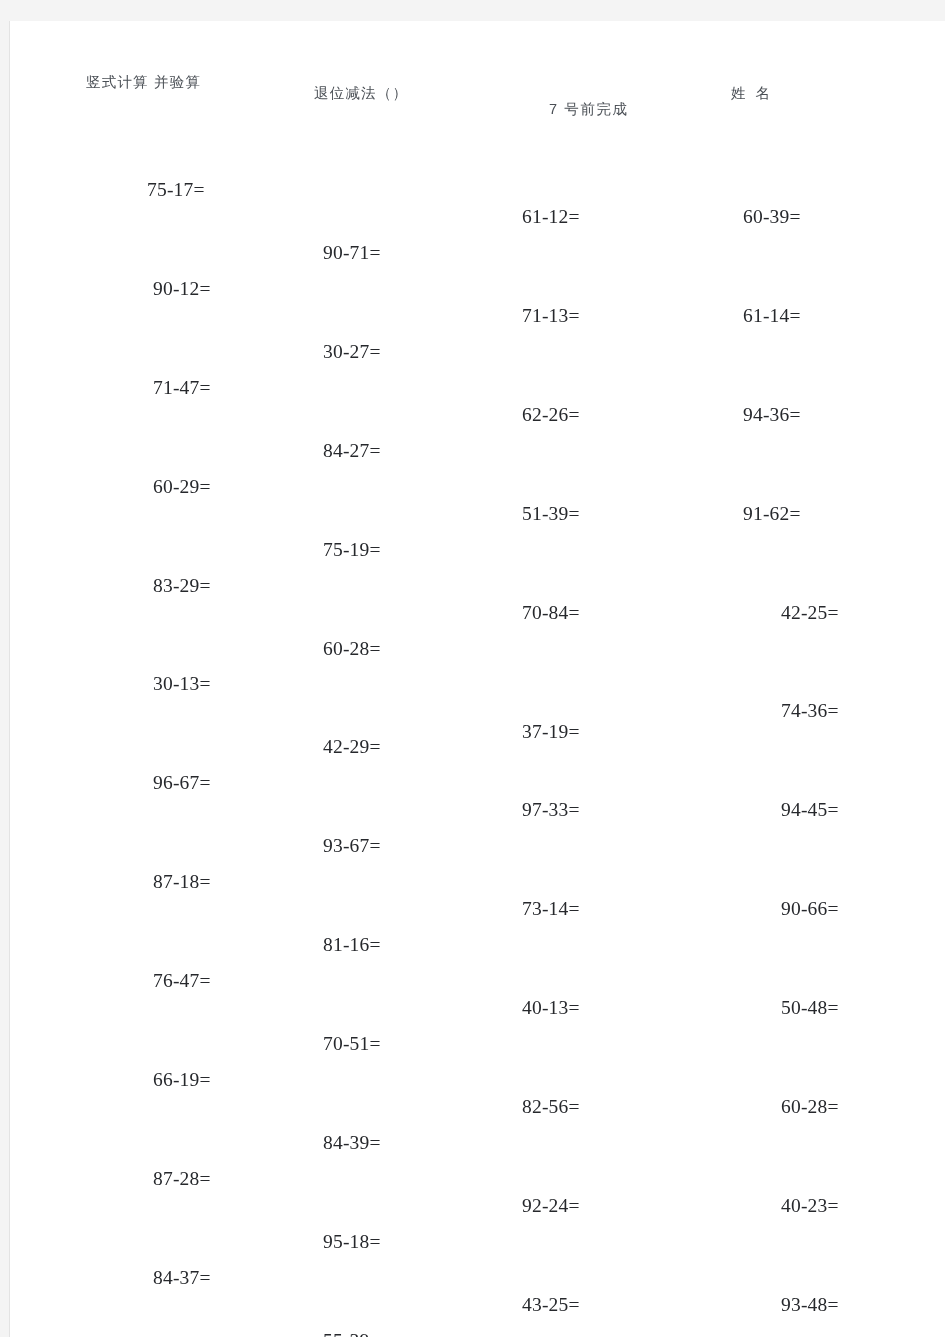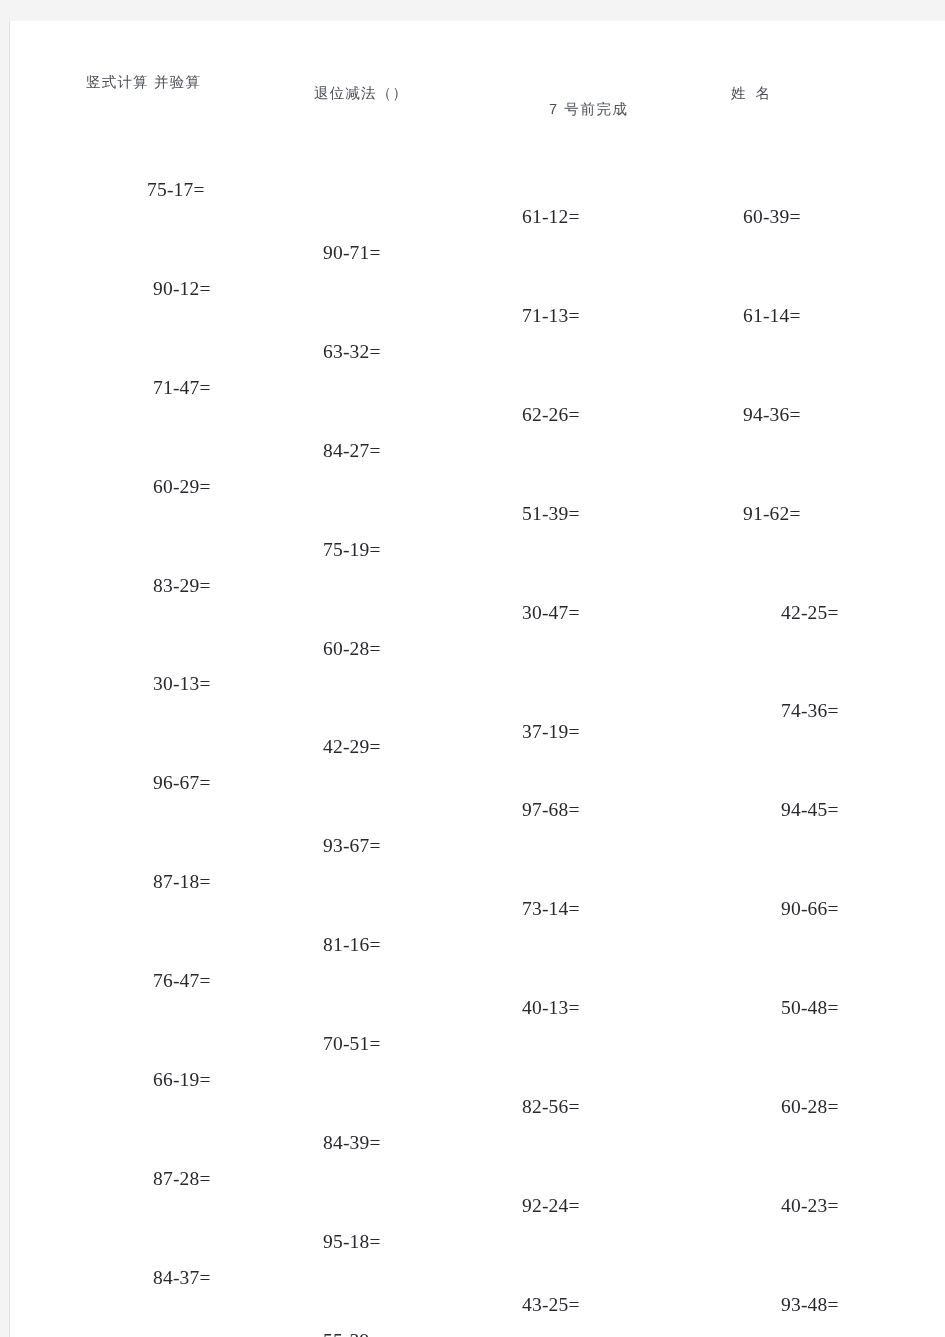--- a/index.html
+++ b/index.html
@@ -62,47 +62,47 @@
   <div class="hdr" id="hdr-topic">退位减法（）</div>
   <div class="hdr" id="hdr-due">7 号前完成</div>
   <div class="hdr" id="hdr-name">姓 名</div>
 
   <div class="prob c1 first" style="top:158px">75-17=</div>
   <div class="prob c2" style="top:185px">90-71=</div>
   <div class="prob c3" style="top:185px">61-12=</div>
   <div class="prob c4a" style="top:185px">60-39=</div>
 
   <div class="prob c1" style="top:257px">90-12=</div>
-  <div class="prob c2" style="top:284px">63-32=</div>
+  <div class="prob c2" style="top:284px">30-27=</div>
   <div class="prob c3" style="top:284px">71-13=</div>
   <div class="prob c4a" style="top:284px">61-14=</div>
 
   <div class="prob c1" style="top:356px">71-47=</div>
   <div class="prob c2" style="top:383px">84-27=</div>
   <div class="prob c3" style="top:383px">62-26=</div>
   <div class="prob c4a" style="top:383px">94-36=</div>
 
   <div class="prob c1" style="top:455px">60-29=</div>
   <div class="prob c2" style="top:482px">75-19=</div>
   <div class="prob c3" style="top:482px">51-39=</div>
   <div class="prob c4a" style="top:482px">91-62=</div>
 
   <div class="prob c1" style="top:554px">83-29=</div>
   <div class="prob c2" style="top:581px">60-28=</div>
-  <div class="prob c3" style="top:581px">30-47=</div>
+  <div class="prob c3" style="top:581px">70-84=</div>
   <div class="prob c4b" style="top:581px">42-25=</div>
 
   <div class="prob c1" style="top:652px">30-13=</div>
   <div class="prob c2" style="top:679px">42-29=</div>
   <div class="prob c3" style="top:700px">37-19=</div>
   <div class="prob c4b" style="top:679px">74-36=</div>
 
   <div class="prob c1" style="top:751px">96-67=</div>
   <div class="prob c2" style="top:778px">93-67=</div>
-  <div class="prob c3" style="top:778px">97-68=</div>
+  <div class="prob c3" style="top:778px">97-33=</div>
   <div class="prob c4b" style="top:778px">94-45=</div>
 
   <div class="prob c1" style="top:850px">87-18=</div>
   <div class="prob c2" style="top:877px">81-16=</div>
   <div class="prob c3" style="top:877px">73-14=</div>
   <div class="prob c4b" style="top:877px">90-66=</div>
 
   <div class="prob c1" style="top:949px">76-47=</div>
   <div class="prob c2" style="top:976px">70-51=</div>
   <div class="prob c3" style="top:976px">40-13=</div>

